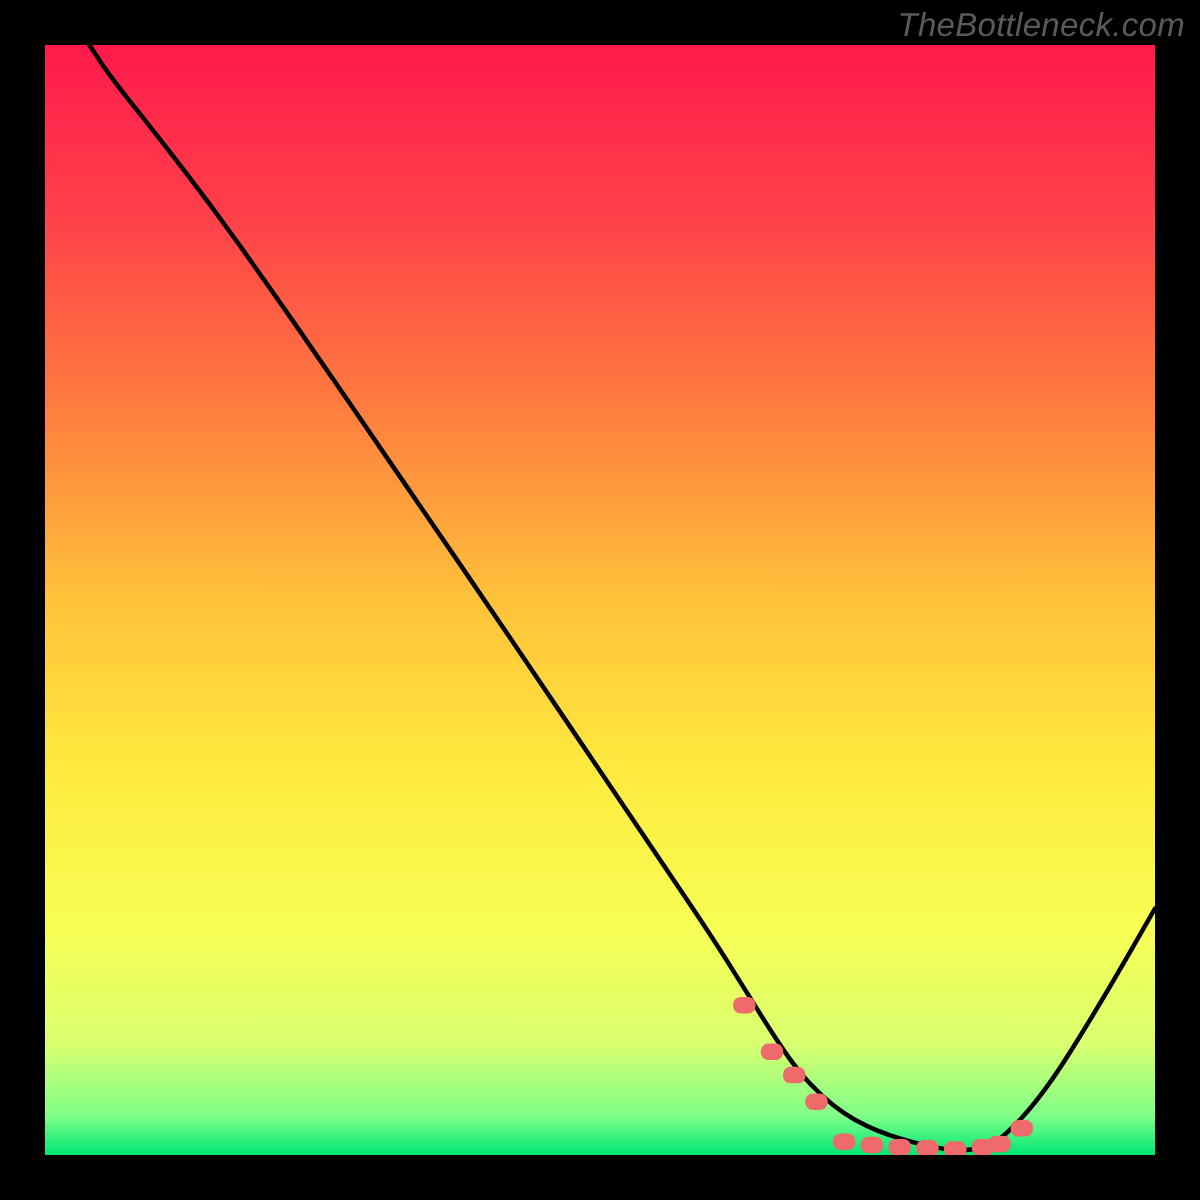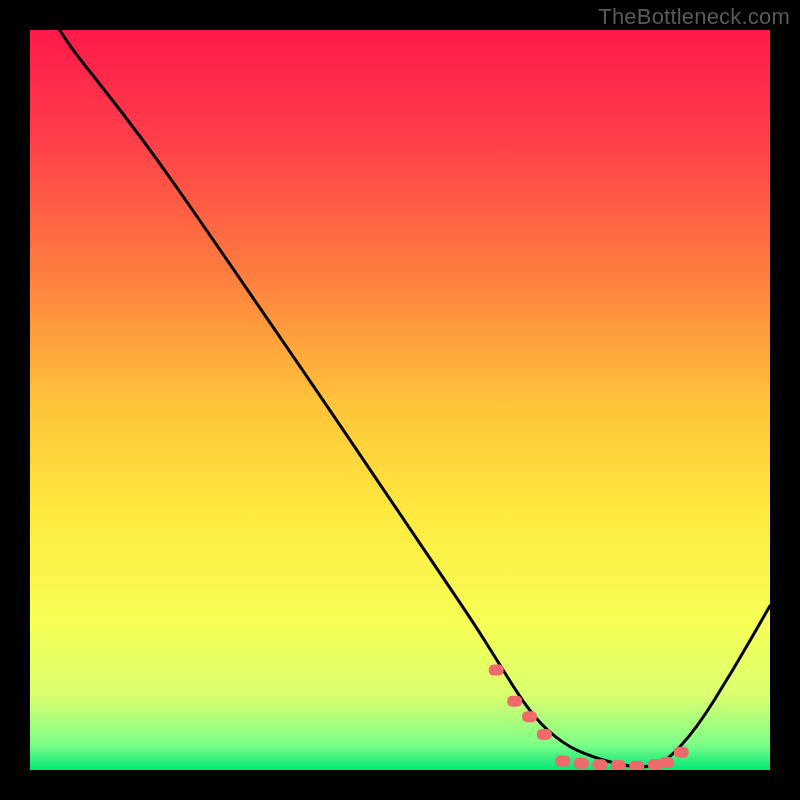--- a/index.html
+++ b/index.html
@@ -9,20 +9,21 @@
     height: 800px;
     background: #000;
     font-family: Arial, Helvetica, sans-serif;
     overflow: hidden;
   }
   .frame {
     position: relative;
     width: 800px;
     height: 800px;
     background: #000;
+    font-style: italic;
   }
   .watermark {
     position: absolute;
     top: 4px;
     right: 10px;
     color: #5a5a5a;
     font-size: 22px;
     font-weight: 500;
     letter-spacing: 0.2px;
     z-index: 10;

